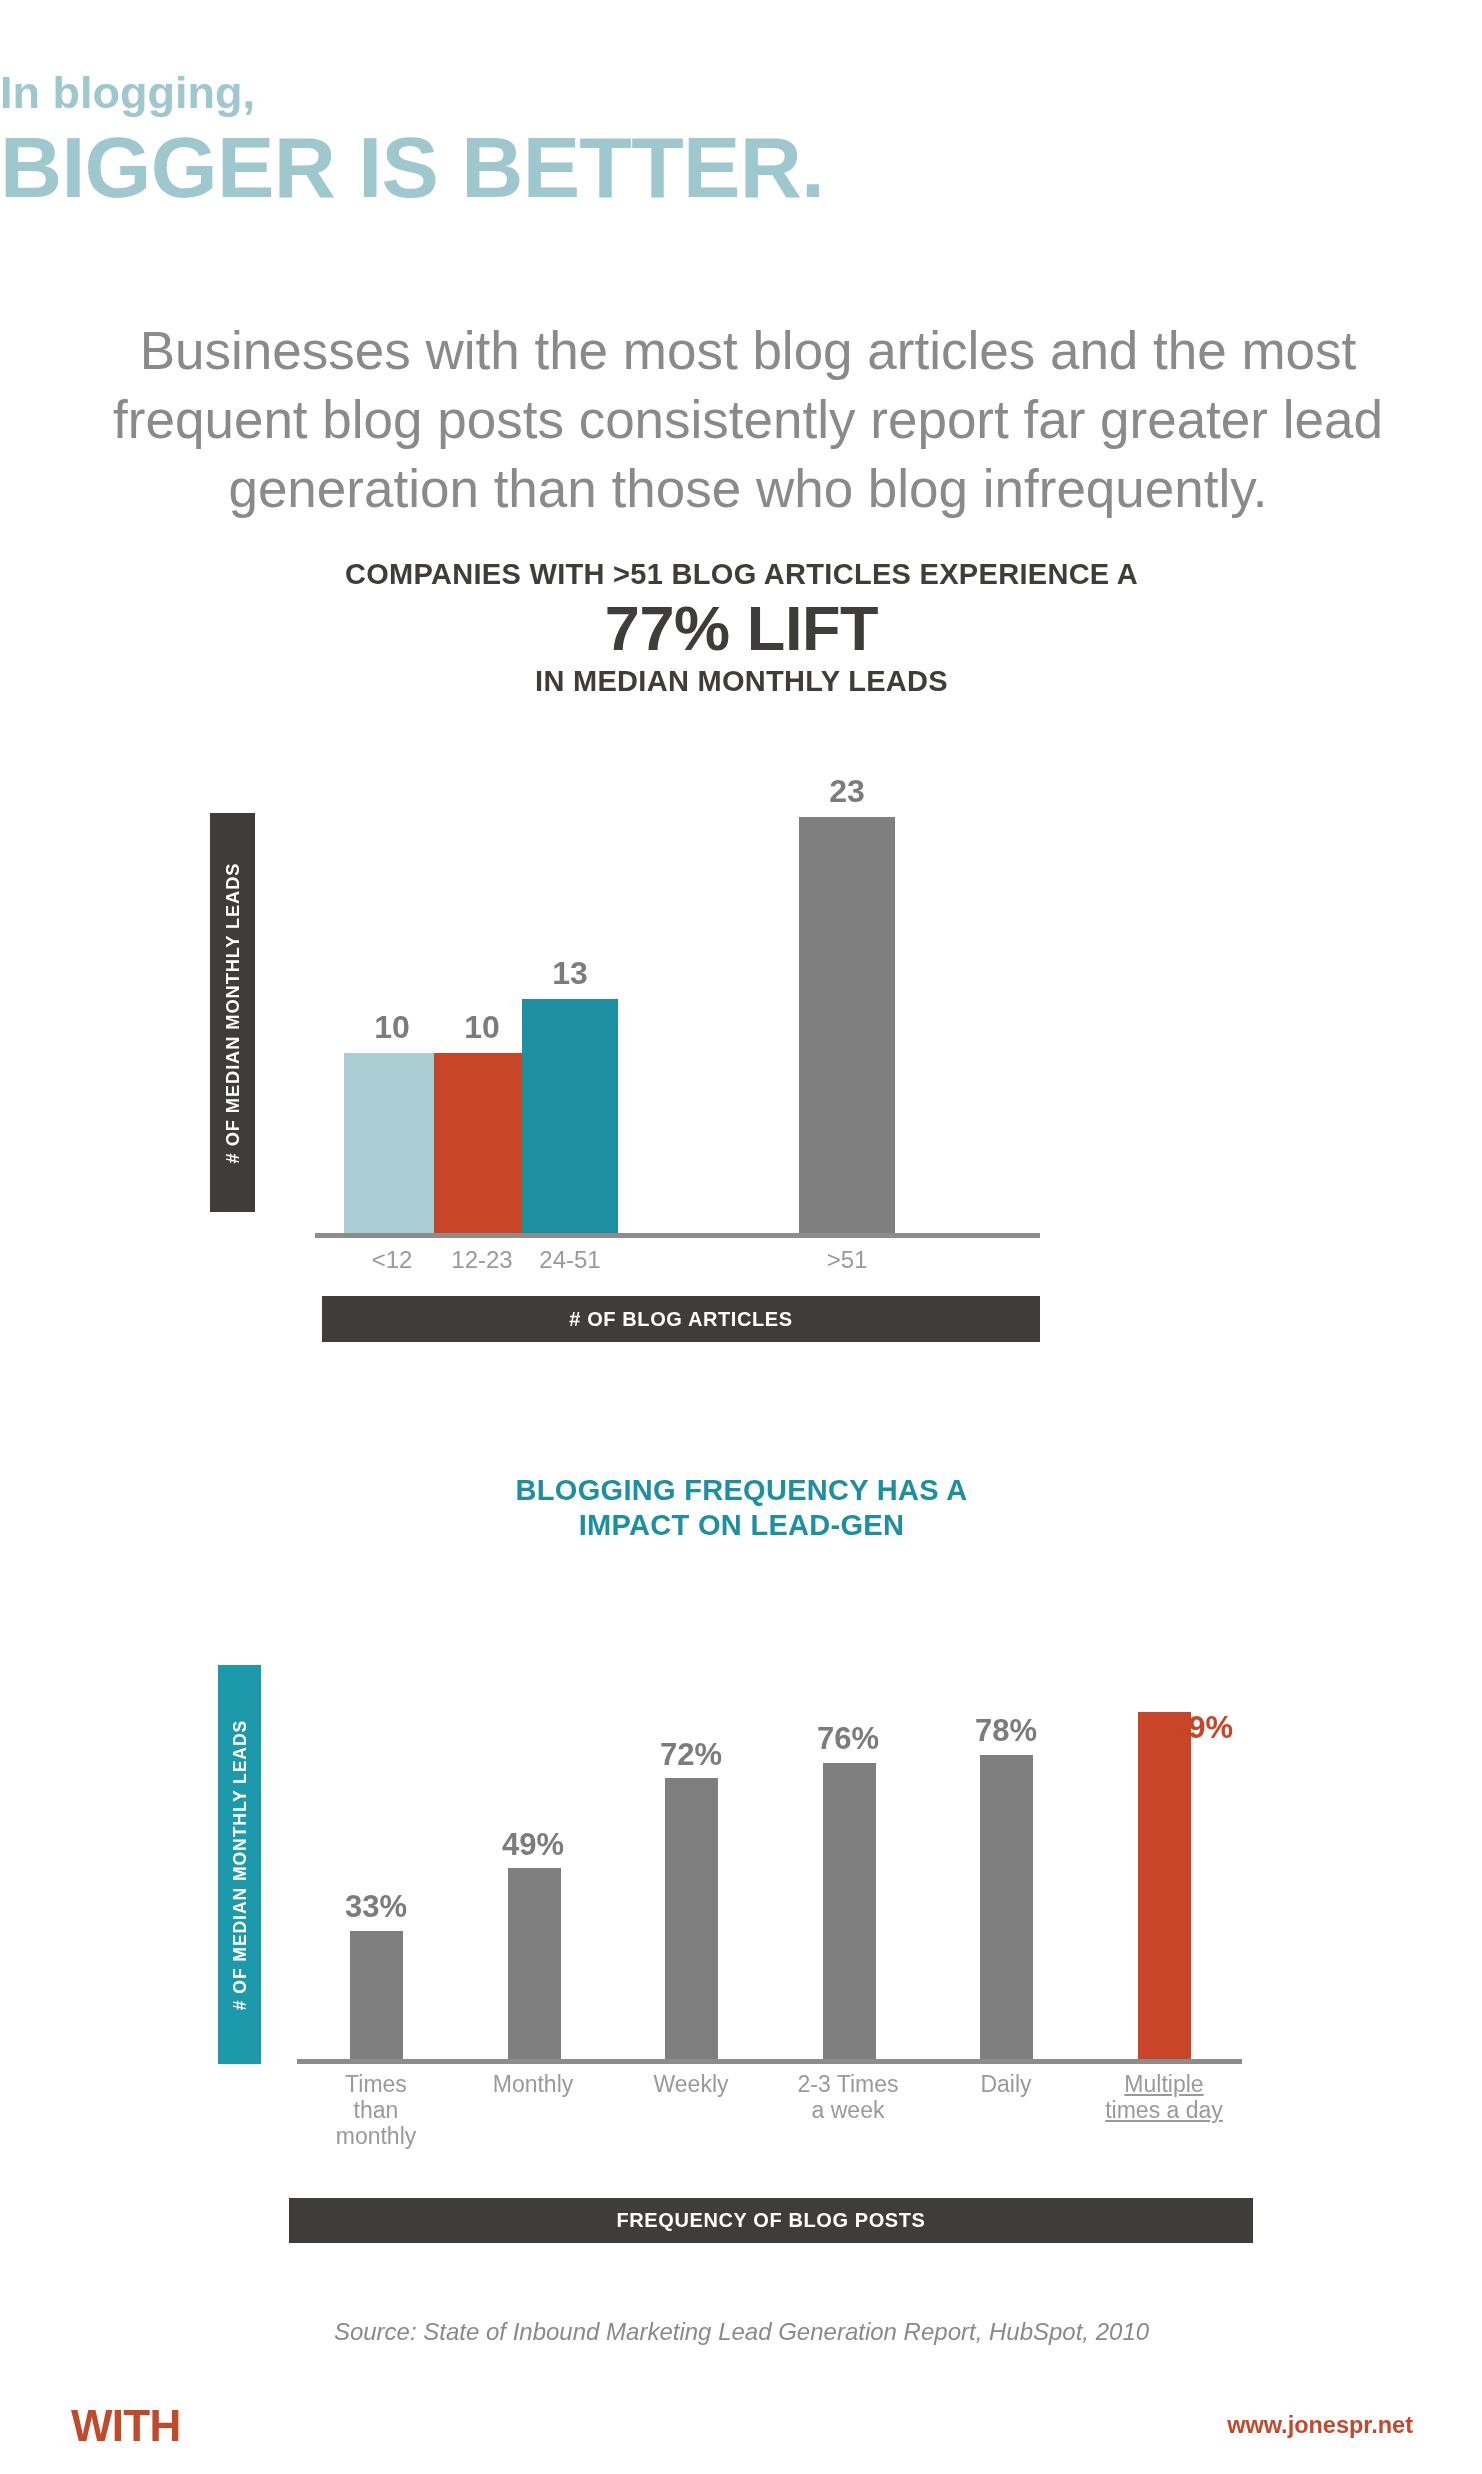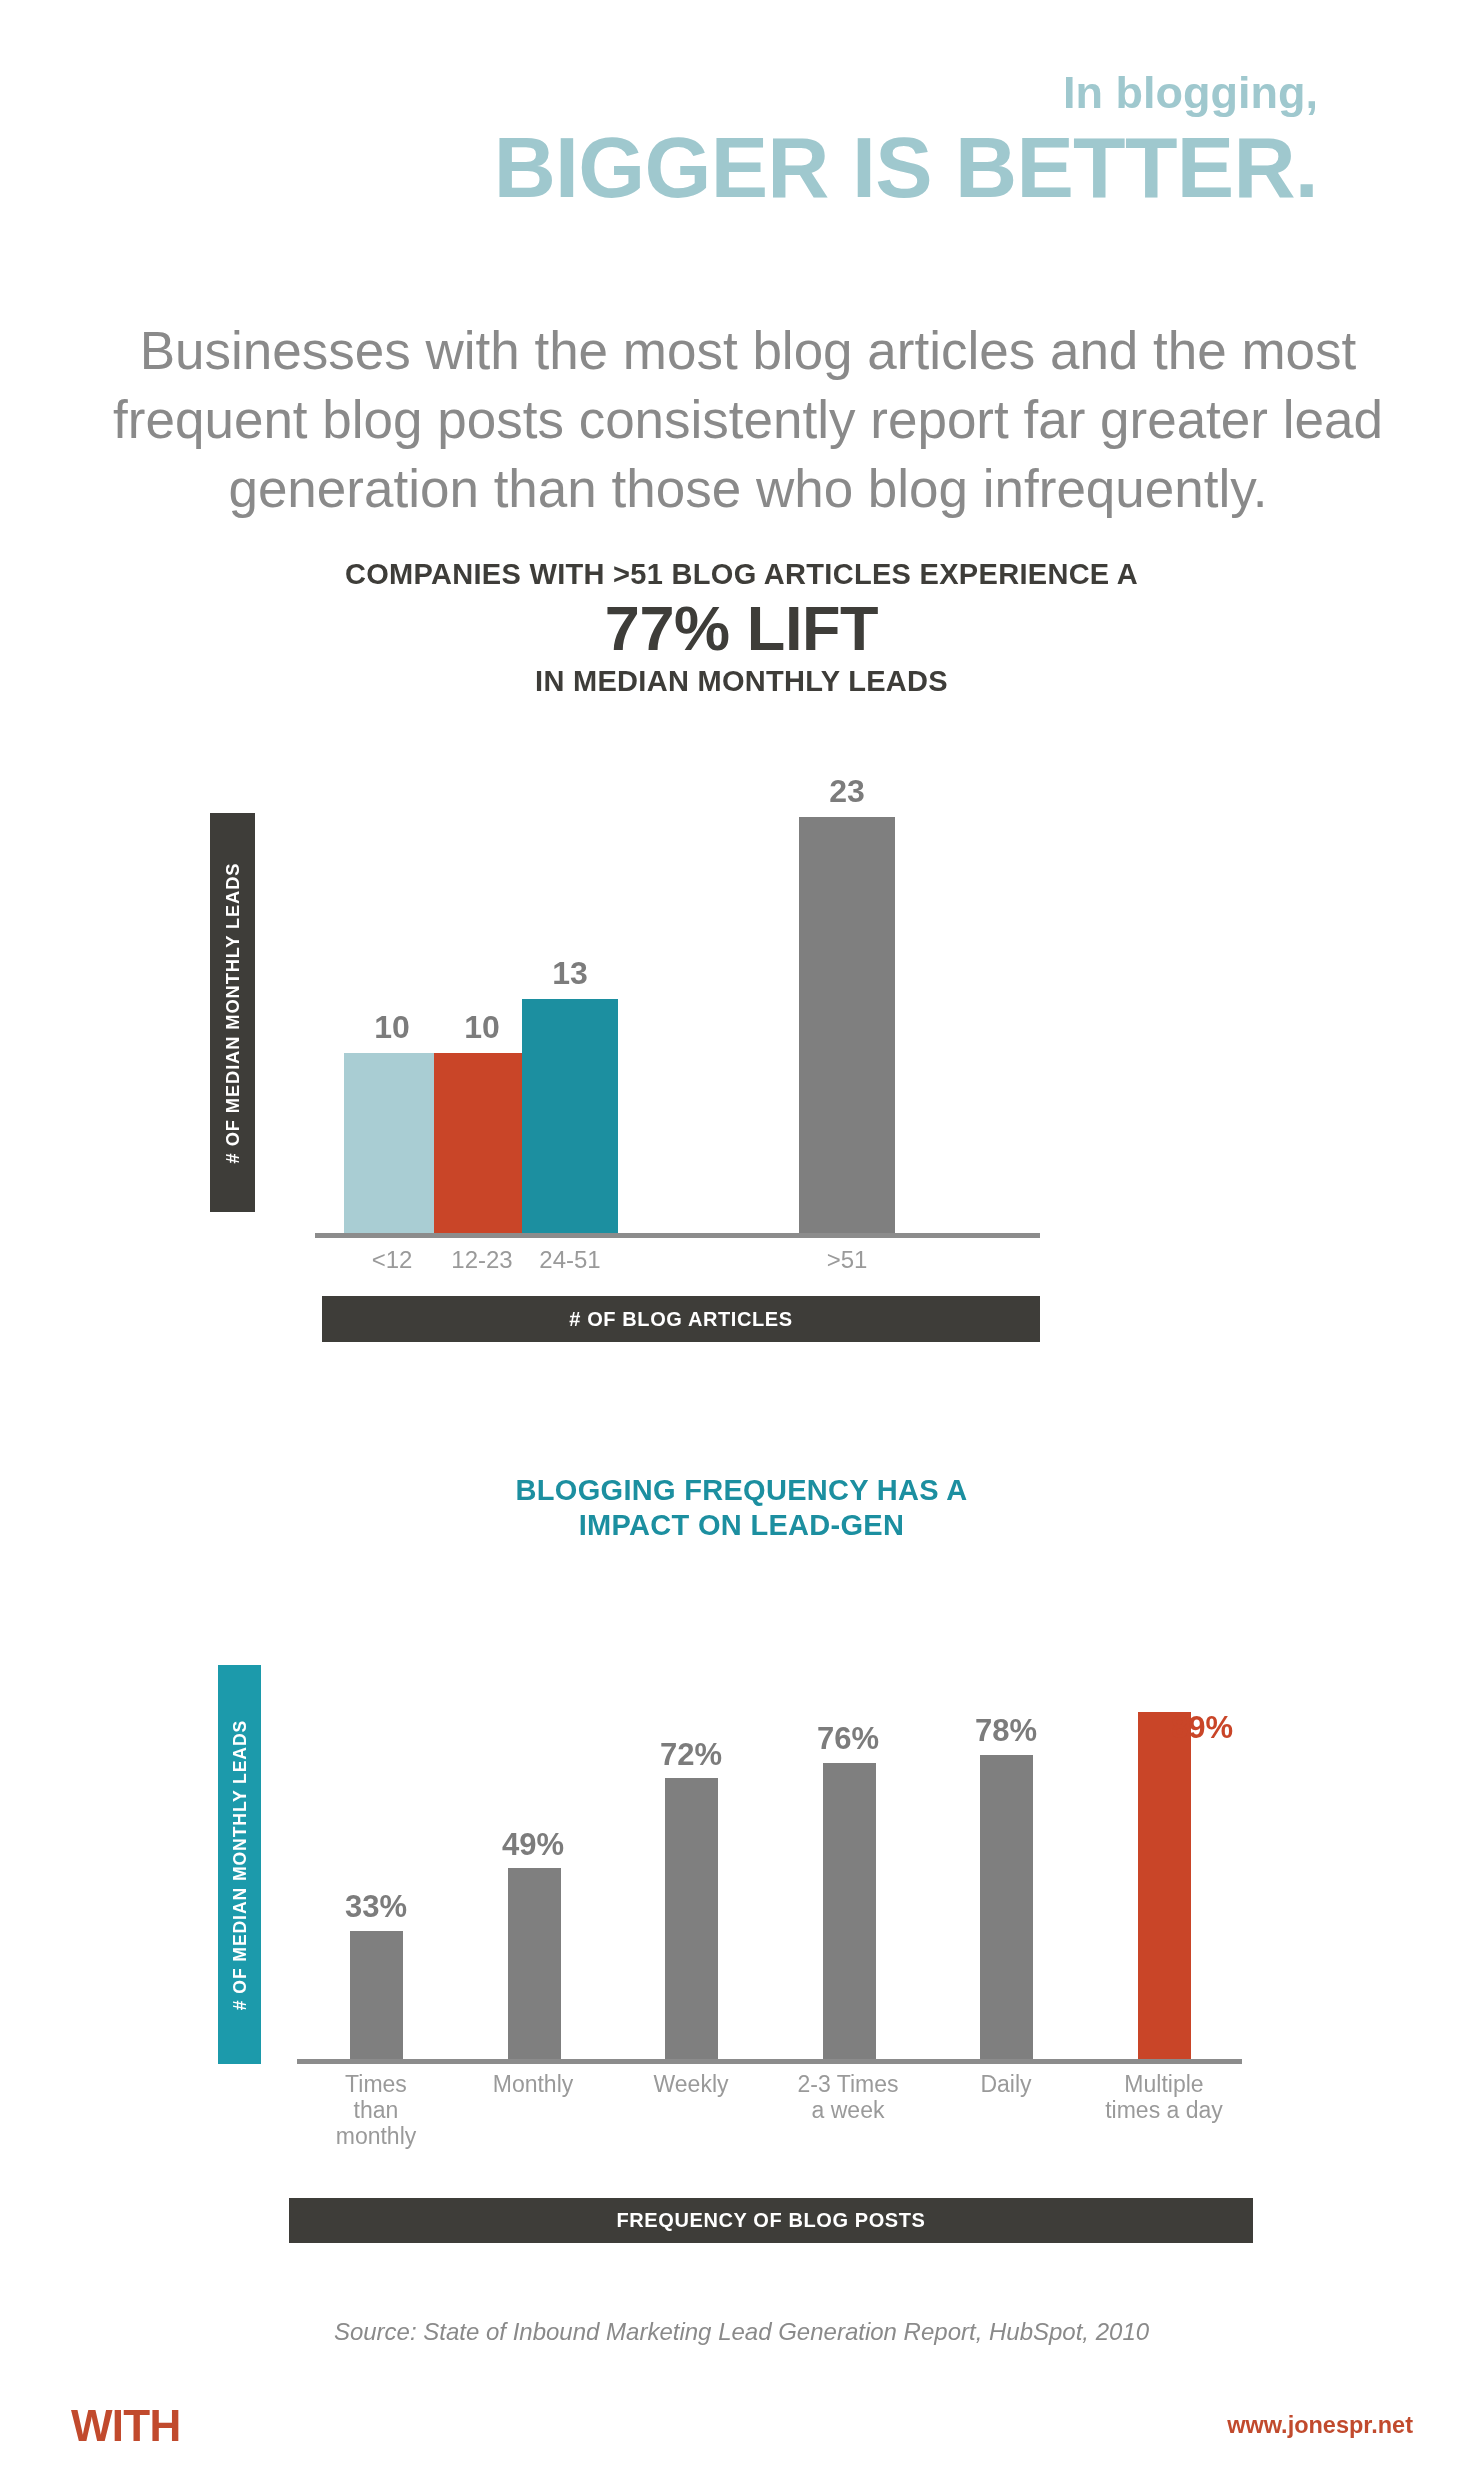--- a/index.html
+++ b/index.html
@@ -3,21 +3,21 @@
 <meta charset="utf-8">
 <style>
   html,body{margin:0;padding:0;background:#ffffff;}
   body{
     width:1483px;height:2475px;position:relative;overflow:hidden;
     font-family:"Liberation Sans", sans-serif;
     -webkit-font-smoothing:antialiased;
   }
 
   
-  #header{position:absolute;left:0;top:70px;width:1318px;text-align:right;}
+  #header{position:absolute;left:0;top:70px;width:1318px;text-align:left;}
   #kicker{
     font-size:45px;font-weight:bold;color:#9fc8ce;letter-spacing:0px;
     line-height:1.0;font-family:"Liberation Sans", sans-serif;
   }
   #headline{
     font-size:86px;font-weight:bold;color:#9fc8ce;letter-spacing:-0.7px;
     line-height:1.08;margin-top:5.9px;
   }
 
   #intro{
@@ -204,17 +204,17 @@
 <div class="c2-val" style="position: absolute; left: 769px; top: 1721px;">76%</div>
 <div class="c2-tick" style="left: 769px;">
     <div>2-3 Times</div>
     <div>a week</div>
   </div>
 <div class="c2-val" style="position: absolute; left: 927px; top: 1713px;">78%</div>
 <div class="c2-tick" style="left: 927px;">
     <div>Daily</div>
   </div>
 <div class="c2-val side" style="position: absolute; left: 1171px; top: 1710px;">89%</div>
-<div class="c2-tick" style="left: 1085px;">
+<div class="c2-tick" style="left: 1085px; text-decoration: underline;">
     <div>Multiple</div>
     <div>times a day</div>
   </div>
 
 
 </body></html>

